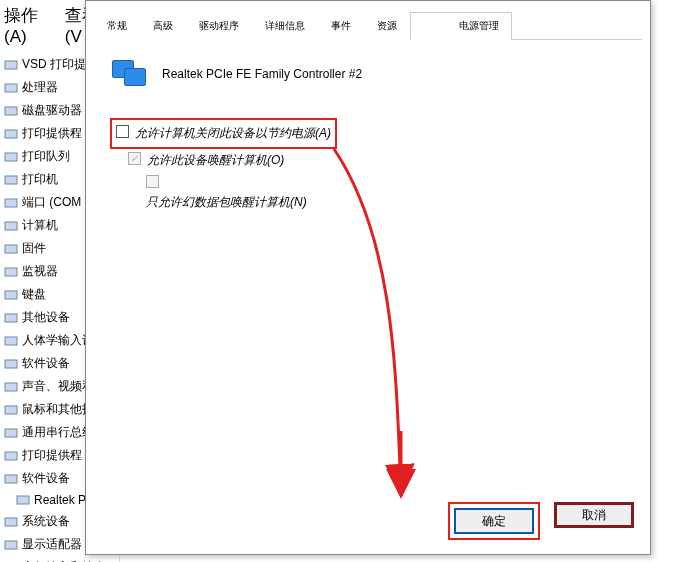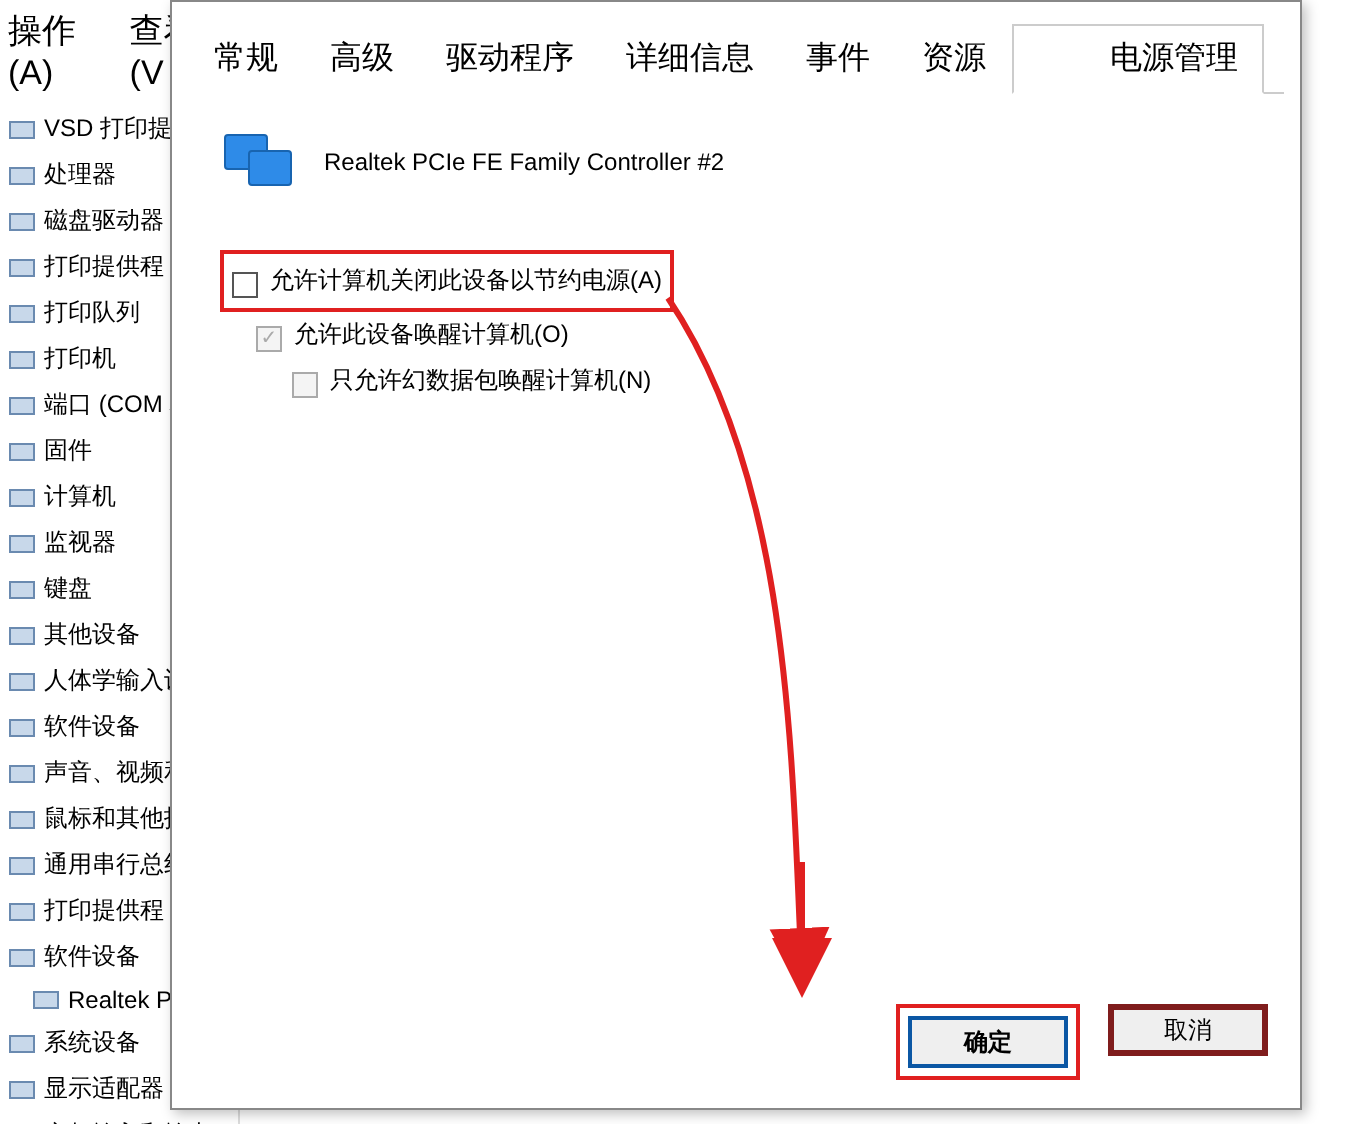--- a/index.html
+++ b/index.html
@@ -51,21 +51,21 @@
     width: 566px;
     height: 555px;
     background: #fff;
     border: 1px solid #888;
     box-shadow: 2px 2px 6px rgba(0,0,0,0.25);
   }
   .tab-strip {
     display: flex;
     margin: 10px 8px 0 8px;
     border-bottom: 1px solid #ccc;
-    font-size: 16px;
+    font-size: 10px;
   }
   .tab {
     padding: 6px 12px;
     border: 1px solid transparent;
     border-bottom: none;
     cursor: pointer;
     position: relative;
     top: 1px;
     background: #fff;
   }
@@ -93,26 +93,27 @@
     position: absolute;
     width: 22px; height: 18px;
     background: #2e8be8;
     border: 1px solid #1864b0;
     border-radius: 2px;
   }
   .nic-icon .m1 { left: 2px; top: 2px; }
   .nic-icon .m2 { left: 14px; top: 10px; }
   .checkbox-row {
     display: flex;
-    align-items: flex-end;
+    align-items: flex-start;
     gap: 6px;
     padding: 3px 0;
+    font-style: italic;
   }
   .checkbox-row.indent1 { padding-left: 18px; }
-  .checkbox-row.indent2 { padding-left: 36px; }
+  .checkbox-row.indent2 { padding-left: 36px; flex-direction: column; }
   .cb {
     width: 13px; height: 13px;
     border: 1px solid #555;
     background: #fff;
     display: inline-flex;
     align-items: center;
     justify-content: center;
     font-size: 10px;
     line-height: 1;
   }
@@ -139,21 +140,20 @@
     border: 3px solid #7f1d1d;
     background: #efefef;
     font-size: 12px;
     cursor: pointer;
     display: flex;
     align-items: center;
     justify-content: center;
   }
   .btn.primary {
     border: 2px solid #0b57a4;
-    font-weight: bold;
   }
   .btn-highlight {
     border: 2px solid #e02020;
     padding: 4px;
     display: inline-flex;
   }
   
   .arrow-svg {
     position: absolute;
     left: 0; top: 0;
@@ -208,27 +208,27 @@
       <div class="tree-item">
         <span class="tree-icon"><svg width="14" height="14">
             <rect x="1" y="3" width="12" height="8" fill="#c8d8ea" stroke="#6a8ab0"></rect>
           </svg></span>
         <span>端口 (COM 和 LP</span>
       </div>
       <div class="tree-item">
         <span class="tree-icon"><svg width="14" height="14">
             <rect x="1" y="3" width="12" height="8" fill="#c8d8ea" stroke="#6a8ab0"></rect>
           </svg></span>
+        <span>计算机</span>
+      </div>
+      <div class="tree-item">
+        <span class="tree-icon"><svg width="14" height="14">
+            <rect x="1" y="3" width="12" height="8" fill="#c8d8ea" stroke="#6a8ab0"></rect>
+          </svg></span>
         <span>固件</span>
-      </div>
-      <div class="tree-item">
-        <span class="tree-icon"><svg width="14" height="14">
-            <rect x="1" y="3" width="12" height="8" fill="#c8d8ea" stroke="#6a8ab0"></rect>
-          </svg></span>
-        <span>计算机</span>
       </div>
       <div class="tree-item">
         <span class="tree-icon"><svg width="14" height="14">
             <rect x="1" y="3" width="12" height="8" fill="#c8d8ea" stroke="#6a8ab0"></rect>
           </svg></span>
         <span>监视器</span>
       </div>
       <div class="tree-item">
         <span class="tree-icon"><svg width="14" height="14">
             <rect x="1" y="3" width="12" height="8" fill="#c8d8ea" stroke="#6a8ab0"></rect>

